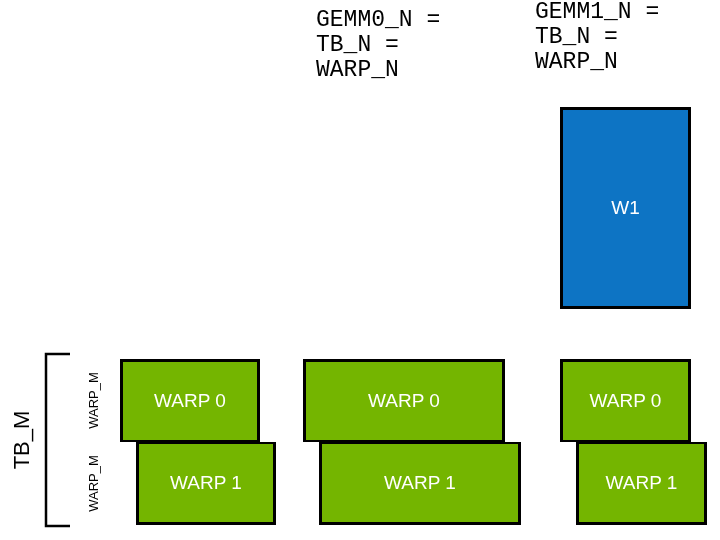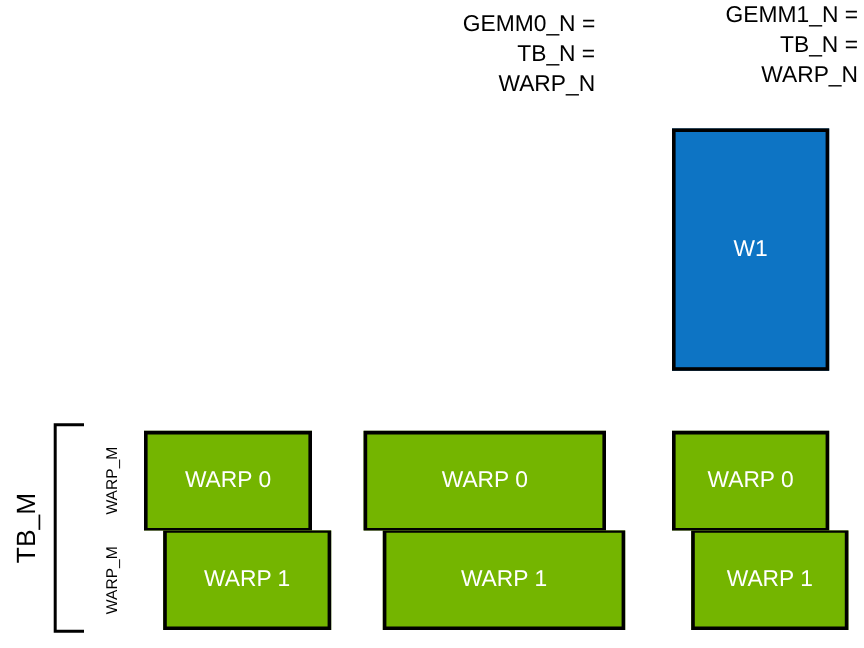--- a/index.html
+++ b/index.html
@@ -12,26 +12,26 @@
   }
   #canvas {
     position: relative;
     width: 720px;
     height: 540px;
     background: #ffffff;
     overflow: hidden;
   }
   .hdr {
     position: absolute;
-    font-size: 19px;
+    font-size: 23px;
     line-height: 25px;
     color: #000000;
-    text-align: right;
+    text-align: left;
     white-space: pre-line;
-    font-family: Liberation Sans, sans-serif;
+    font-family: Liberation Mono, monospace;
   }
   .blk {
     position: absolute;
     box-sizing: border-box;
     border: 3px solid #000000;
     display: flex;
     align-items: center;
     justify-content: center;
     color: #ffffff;
     font-size: 19px;

